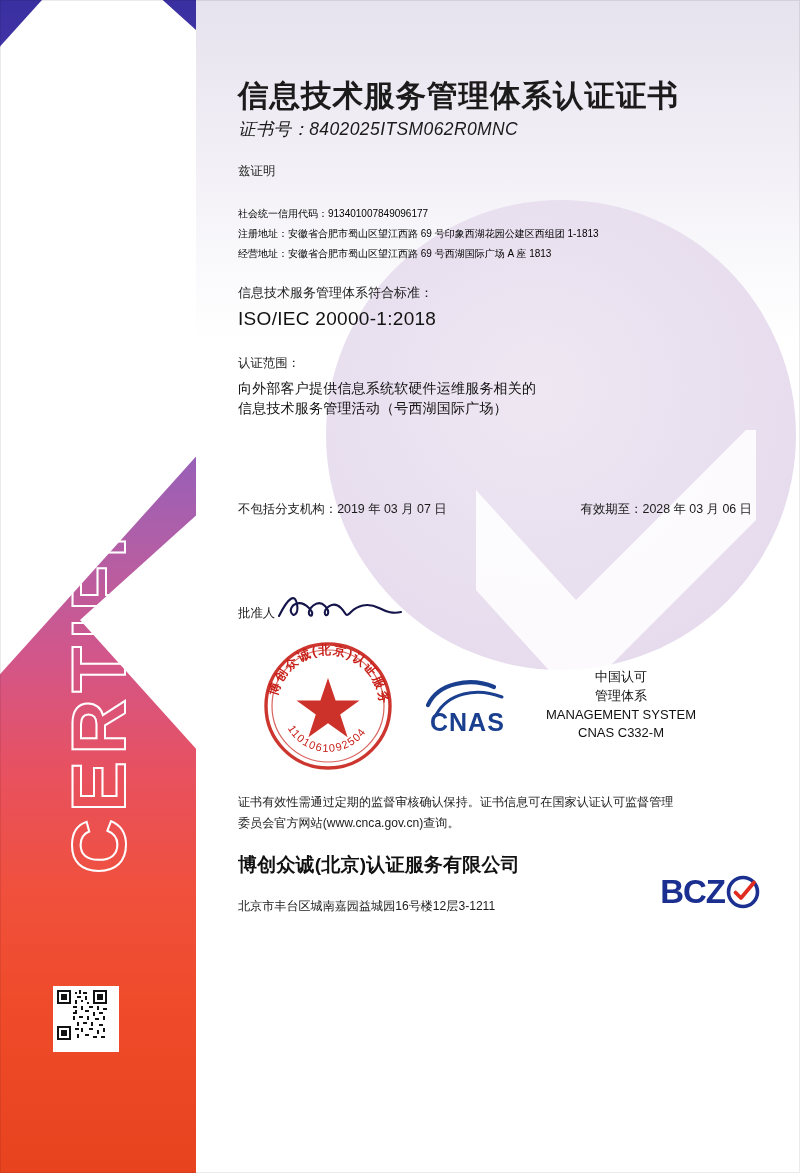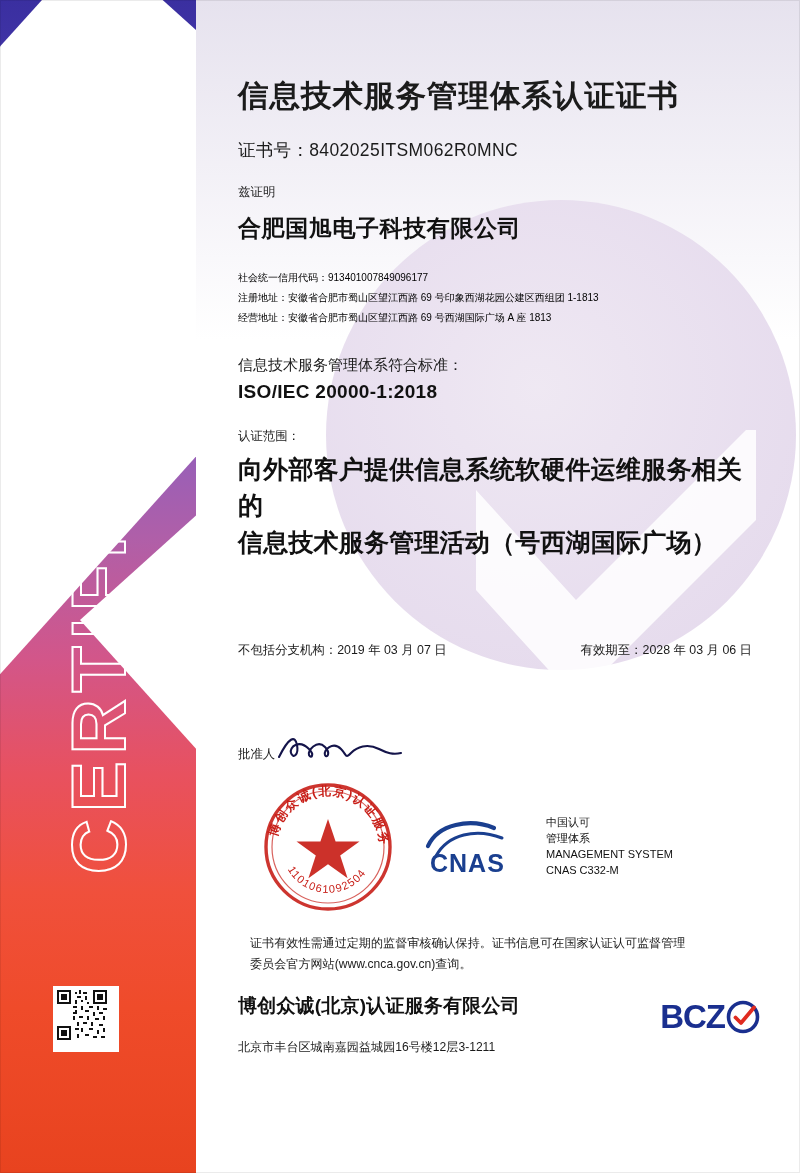--- a/index.html
+++ b/index.html
@@ -107,24 +107,24 @@
   .doc-title {
     margin-top: 76px;
     font-size: 30.5px;
     font-weight: bold;
     letter-spacing: 1px;
     color: #1b1b1b;
     white-space: nowrap;
     font-family: Liberation Serif, serif;
   }
   .cert-no-row {
-    margin-top: 21px;
     font-size: 17.5px;
     color: #1b1b1b;
     letter-spacing: .3px;
+    font-style: italic;
   }
   .cert-no-row .val { letter-spacing: .4px; }
 
   .attest {
     margin-top: 22px;
     font-size: 12.5px;
     color: #222;
   }
   .company {
     margin-top: 12px;
@@ -135,41 +135,41 @@
   }
 
   .meta {
     margin-top: 24px;
     font-size: 10px;
     color: #000000;
     line-height: 2.0;
   }
 
   .std-label {
-    margin-top: 28px;
-    font-size: 15px;
+    margin-top: 20px;
+    font-size: 13px;
     color: #1b1b1b;
   }
   .std-value {
     margin-top: 6px;
     font-size: 19px;
-    font-weight: bold;
+    font-weight: normal;
     color: #111;
     letter-spacing: .3px;
   }
 
   .scope-label {
     margin-top: 25px;
     font-size: 12.4px;
     color: #1b1b1b;
   }
   .scope-text {
     margin-top: 6px;
-    font-size: 25px;
-    font-weight: bold;
+    font-size: 14px;
+    font-weight: normal;
     color: #111;
     line-height: 1.45;
     letter-spacing: .2px;
   }
 
   .dates {
     margin-top: 82px;
     display: flex;
     justify-content: space-between;
     font-size: 12.4px;
@@ -203,32 +203,32 @@
     width: 144px; height: 144px;
     flex: 0 0 auto;
   }
   .cnas-block {
     display: flex;
     align-items: center;
     gap: 12px;
   }
   .cnas-logo { width: 110px; height: 62px; }
   .cnas-text {
-    font-size: 11px;
+    font-size: 13px;
     color: #111;
     line-height: 1.45;
+    text-align: center;
   }
   .cnas-text .b { font-weight: normal; }
 
   .note {
     margin-top: 14px;
     font-size: 12.1px;
     color: #1b1b1b;
     line-height: 1.75;
-    margin-left: 12px;
   }
 
   .issuer {
     margin-top: 18px;
     display: flex;
     align-items: flex-end;
     justify-content: space-between;
   }
   .issuer-name {
     font-size: 19px;
@@ -241,21 +241,21 @@
     font-size: 12.1px;
     color: #1b1b1b;
   }
   .bczq {
     display: flex;
     align-items: center;
     font-size: 33px;
     font-weight: bold;
     letter-spacing: -1px;
     color: #1a2f8f;
-    margin-bottom: 20px;
+    margin-bottom: 4px;
   }
   .bczq svg { margin-left: 1px; }
 
   
   .qr {
     position: absolute;
     left: 53px; top: 986px;
     width: 58px; height: 58px;
     background: #fff;
     padding: 4px;
@@ -351,21 +351,20 @@
   <div class="content">
     <div class="c-pad">
 
       <div class="doc-title">信息技术服务管理体系认证证书</div>
 
       <div class="cert-no-row">
         <span>证书号：</span><span class="val">8402025ITSM062R0MNC</span>
       </div>
 
       <div class="attest">兹证明</div>
-      <div class="company">合肥国旭电子科技有限公司</div>
 
       <div class="meta">
         <div>
           <span>社会统一信用代码：</span><span>913401007849096177</span>
         </div>
         <div>
           <span>注册地址：</span><span>安徽省合肥市蜀山区望江西路 69 号印象西湖花园公建区西组团 1-1813</span>
         </div>
         <div>
           <span>经营地址：</span><span>安徽省合肥市蜀山区望江西路 69 号西湖国际广场 A 座 1813</span>

